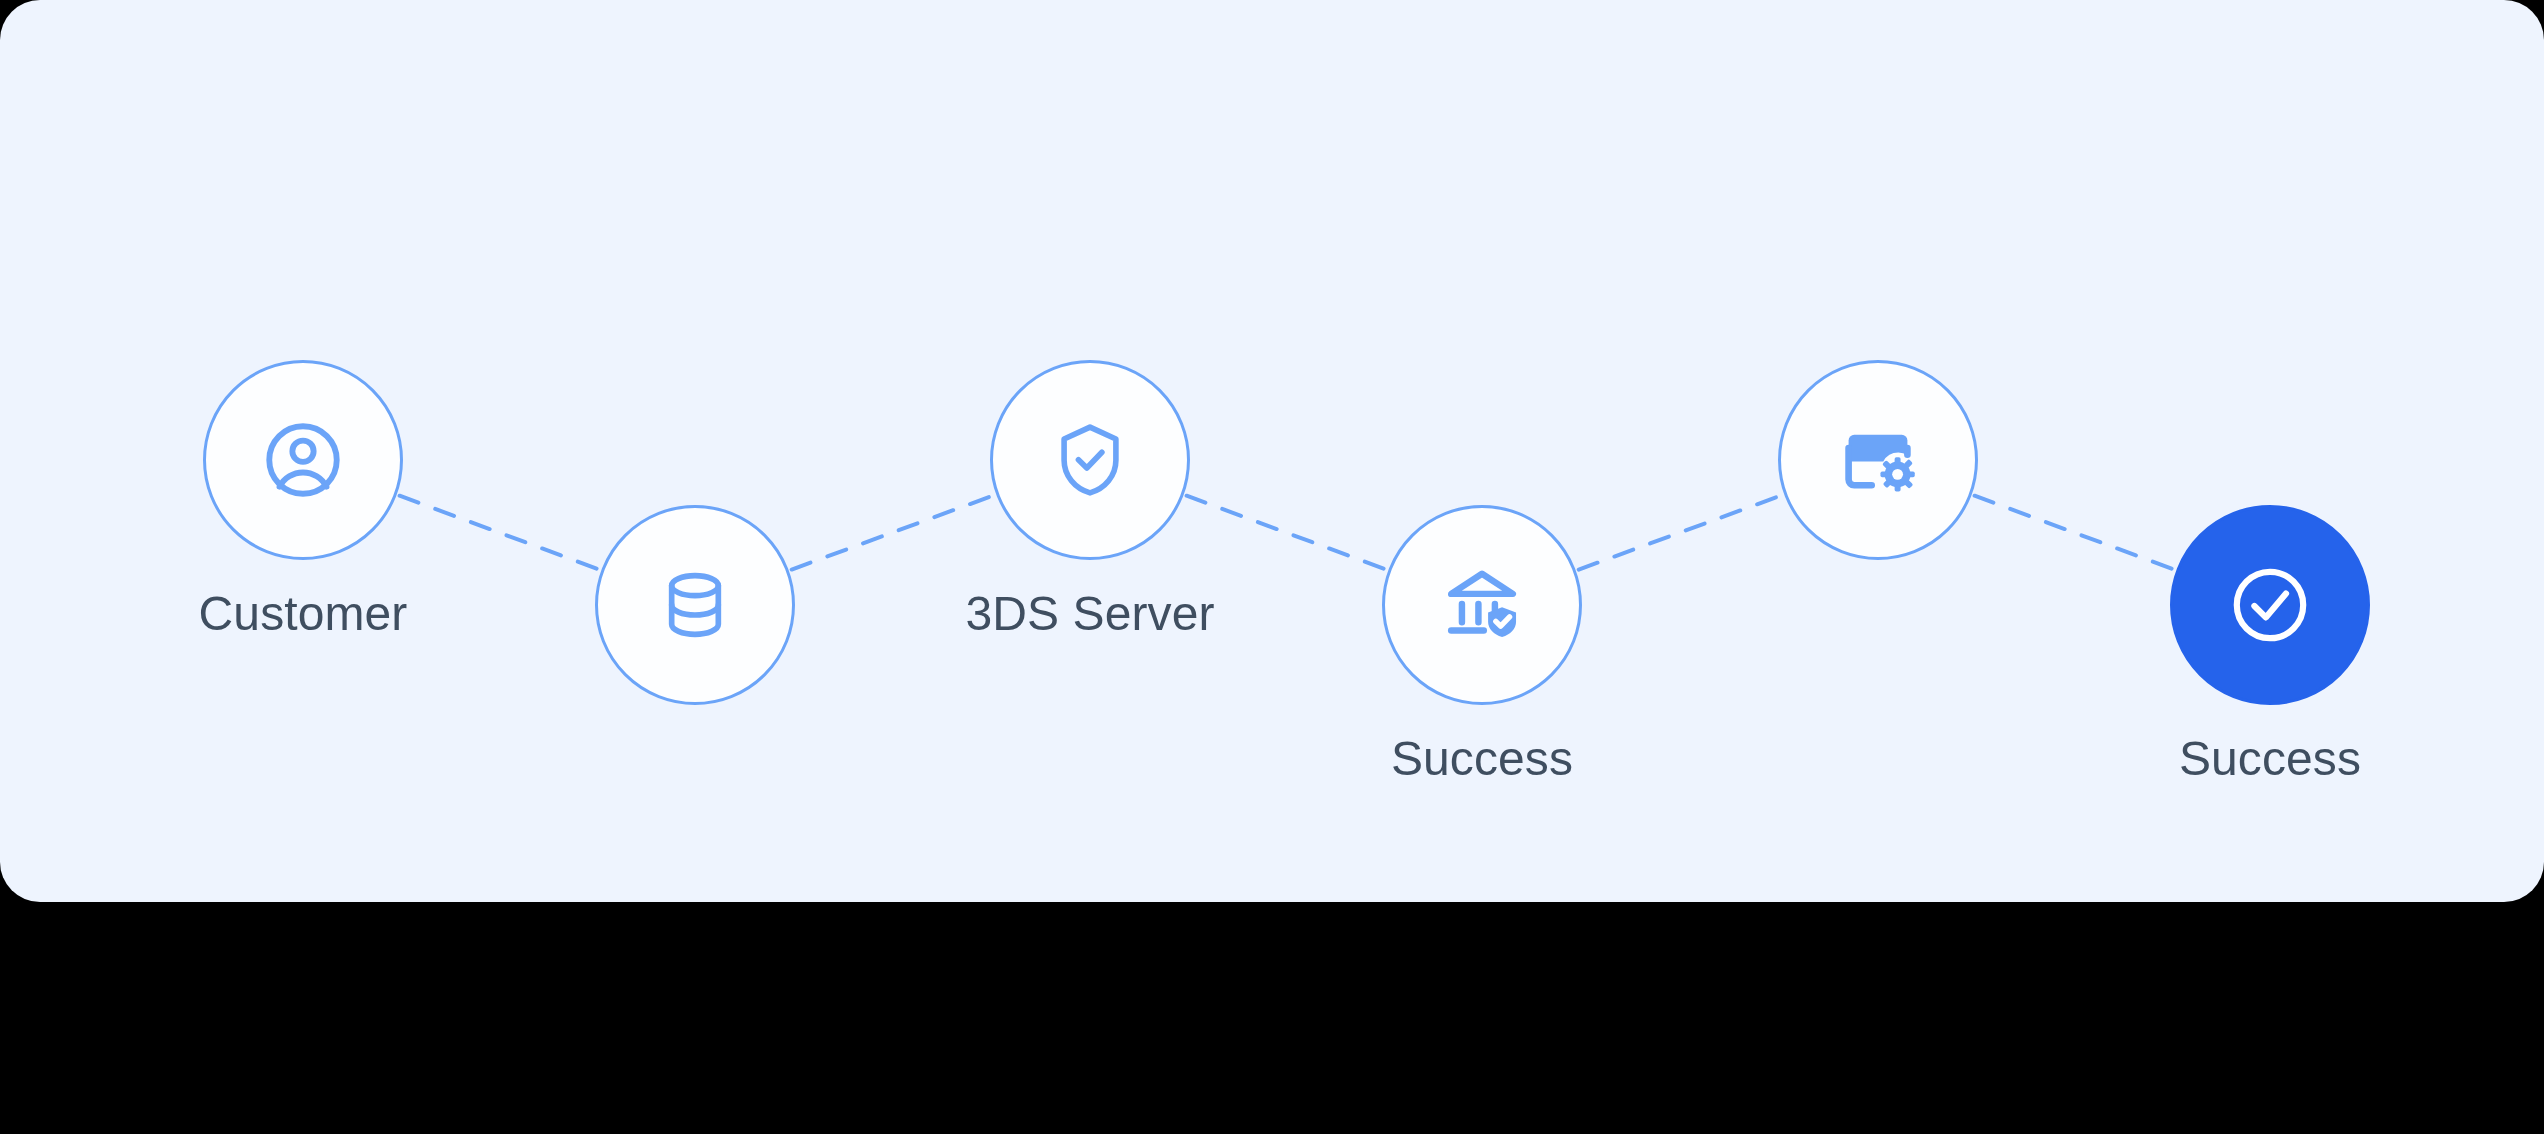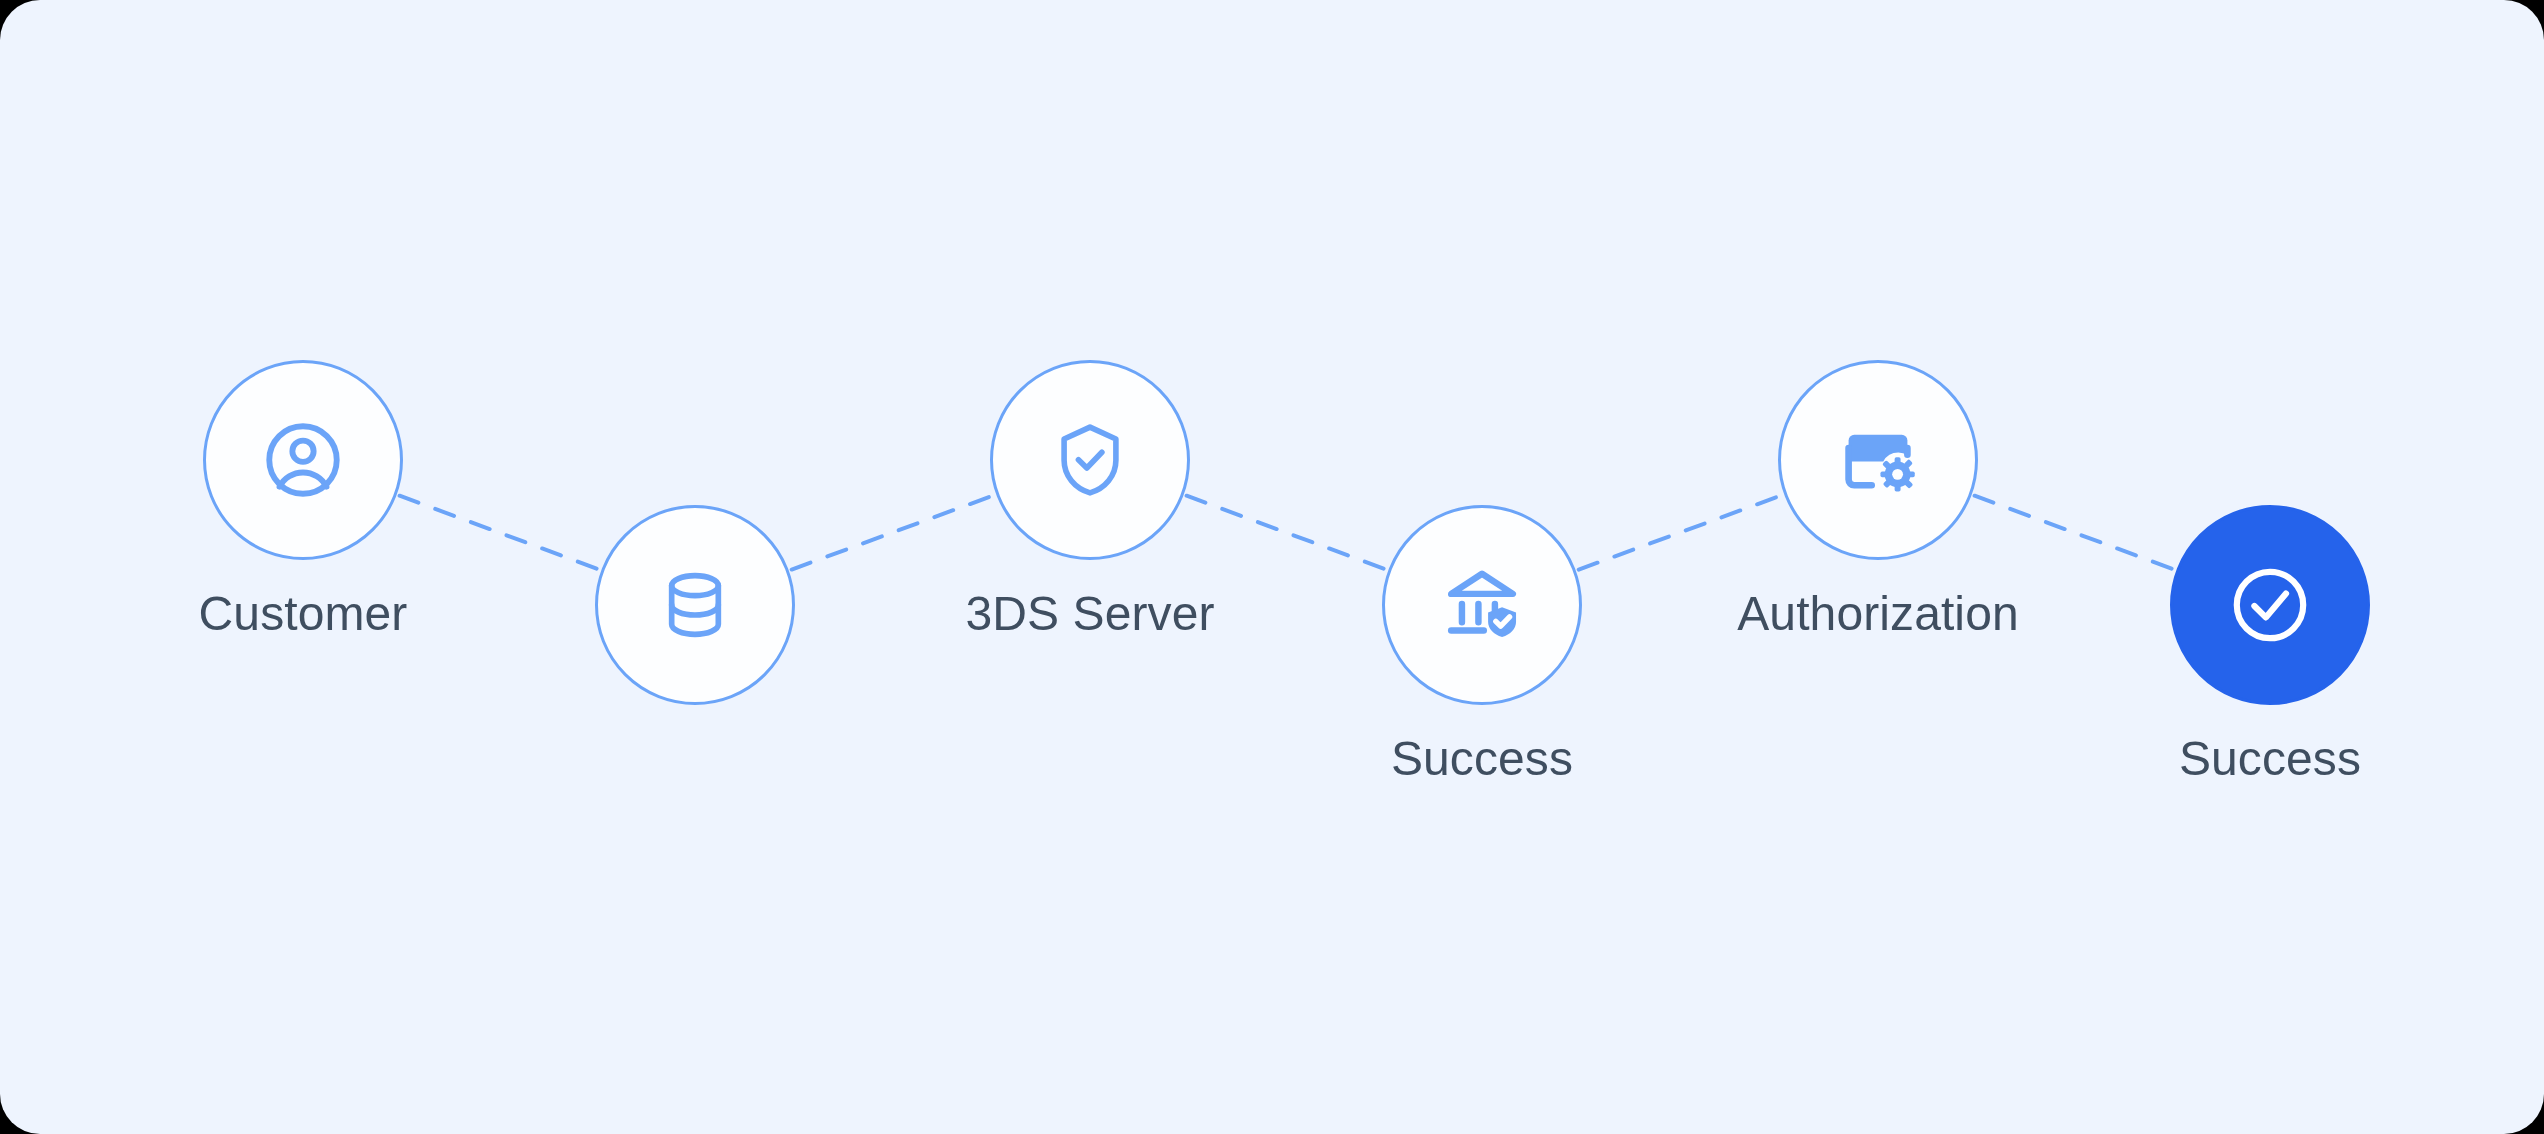--- a/index.html
+++ b/index.html
@@ -5,21 +5,21 @@
 <style>
   * { margin:0; padding:0; box-sizing:border-box; }
   html, body {
     width:2544px; height:1134px;
     background:#000;
     font-family:"Liberation Sans", sans-serif;
     overflow:hidden;
   }
   #canvas {
     position:relative;
-    width:2544px; height:1134px;
+    width:2544px; height:902px;
     background:var(--bg, #eef4fe);
     border-radius:40px;
     overflow:hidden;
   }
   #connector-layer {
     position:absolute; inset:0;
     width:2544px; height:1134px;
     pointer-events:none;
   }
   .flow-node {
@@ -137,21 +137,20 @@
             <rect x="20.4" y="15.25" width="2.1" height="1.7" rx="0.5"></rect>
             <rect x="13.65" y="12.3" width="1.7" height="2.1" rx="0.5" transform="rotate(-45 14.5 13.35)"></rect>
             <rect x="19.9" y="17.85" width="1.7" height="2.1" rx="0.5" transform="rotate(-45 20.75 18.9)"></rect>
             <rect x="13.65" y="17.85" width="2.1" height="1.7" rx="0.5" transform="rotate(-45 14.7 18.7)"></rect>
             <rect x="19.6" y="12.2" width="2.1" height="1.7" rx="0.5" transform="rotate(-45 20.65 13.05)"></rect>
           </g>
           <circle cx="17.6" cy="16.1" r="1.55" fill="#fdfeff"></circle>
         </svg>
       </span>
     </div>
-    <div class="node-label">Authorization</div>
   </div>
 
   <div class="flow-node" style="left: 2270px; top: 605px;">
     <div class="node-circle is-success">
       <span>
         <svg width="96" height="96" viewBox="0 0 24 24" fill="none" stroke="#ffffff" stroke-width="1.55" stroke-linecap="round" stroke-linejoin="round">
           <circle cx="12" cy="12" r="8.3"></circle>
           <path d="M8.1 12.25l2.85 2.85 5.05-5.95"></path>
         </svg>
       </span>

